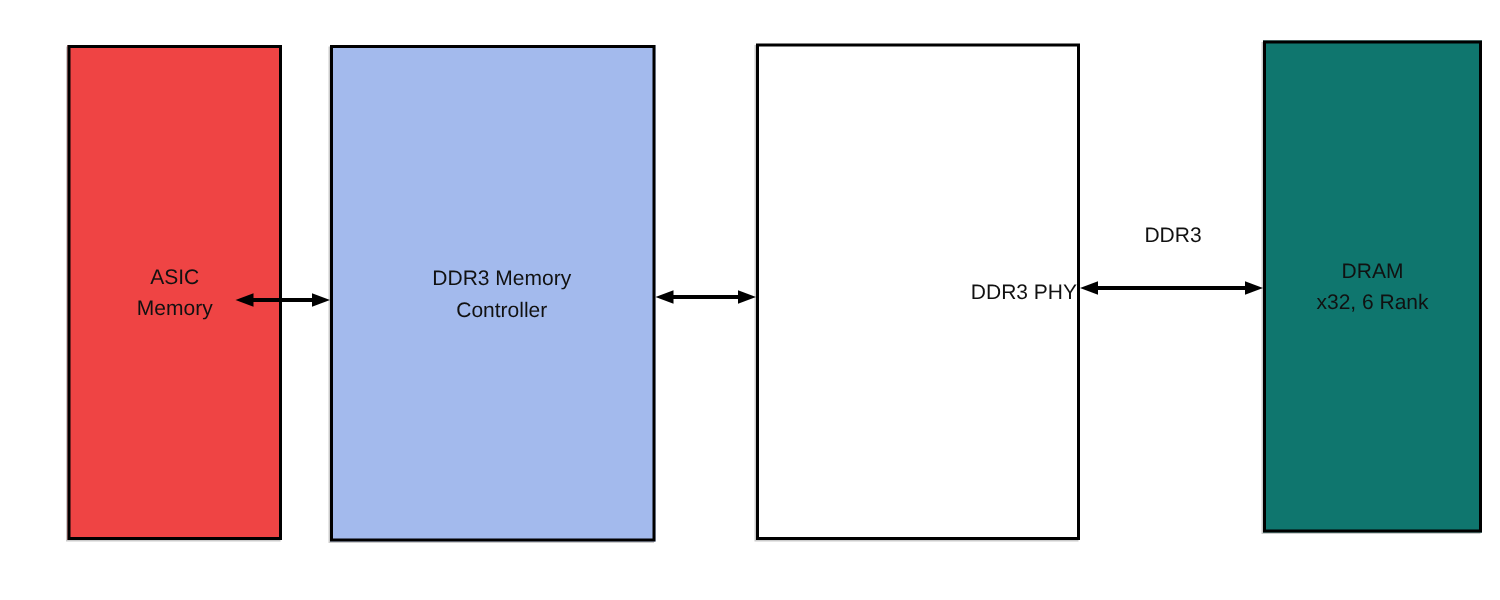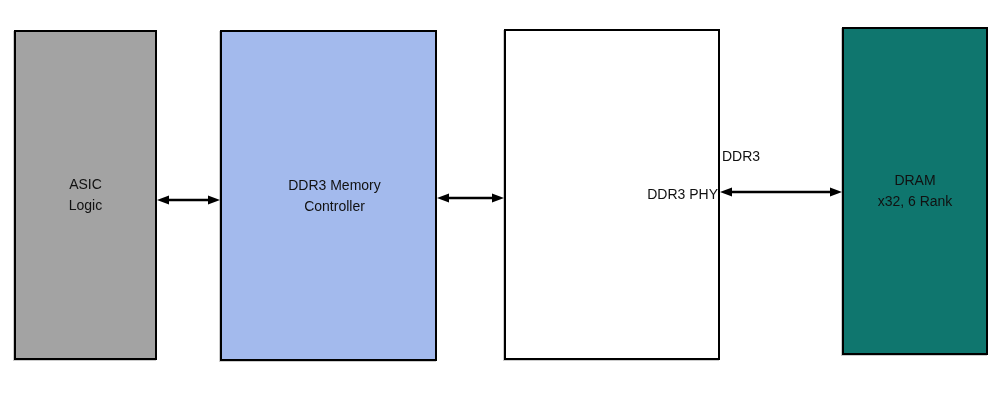--- a/index.html
+++ b/index.html
@@ -41,33 +41,34 @@
     top: 0;
     width: 1000px;
     height: 400px;
     pointer-events: none;
   }
   .bus-label {
     position: absolute;
     left: 722px;
     top: 147px;
     width: 120px;
+    text-align: center;
     font-size: 14px;
     line-height: 18px;
     color: #111111;
   }
 </style>
 </head>
 <body>
 
 <div class="canvas">
 
-  <div class="block" id="block-asic" style="background-color: #a3a3a3;">
+  <div class="block" id="block-asic" style="background-color: #ef4444; margin-left: 31px;">
     <span>ASIC</span>
-    <span>Logic</span>
+    <span>Memory</span>
   </div>
 
   <div class="block" id="block-mc" style="background-color: rgb(163, 186, 237); padding-left: 12px;">
     <span>DDR3 Memory</span>
     <span>Controller</span>
   </div>
 
   <div class="block" id="block-phy" style="background-color: rgb(255, 255, 255);">
     <span>DDR3 PHY</span>
   </div>

